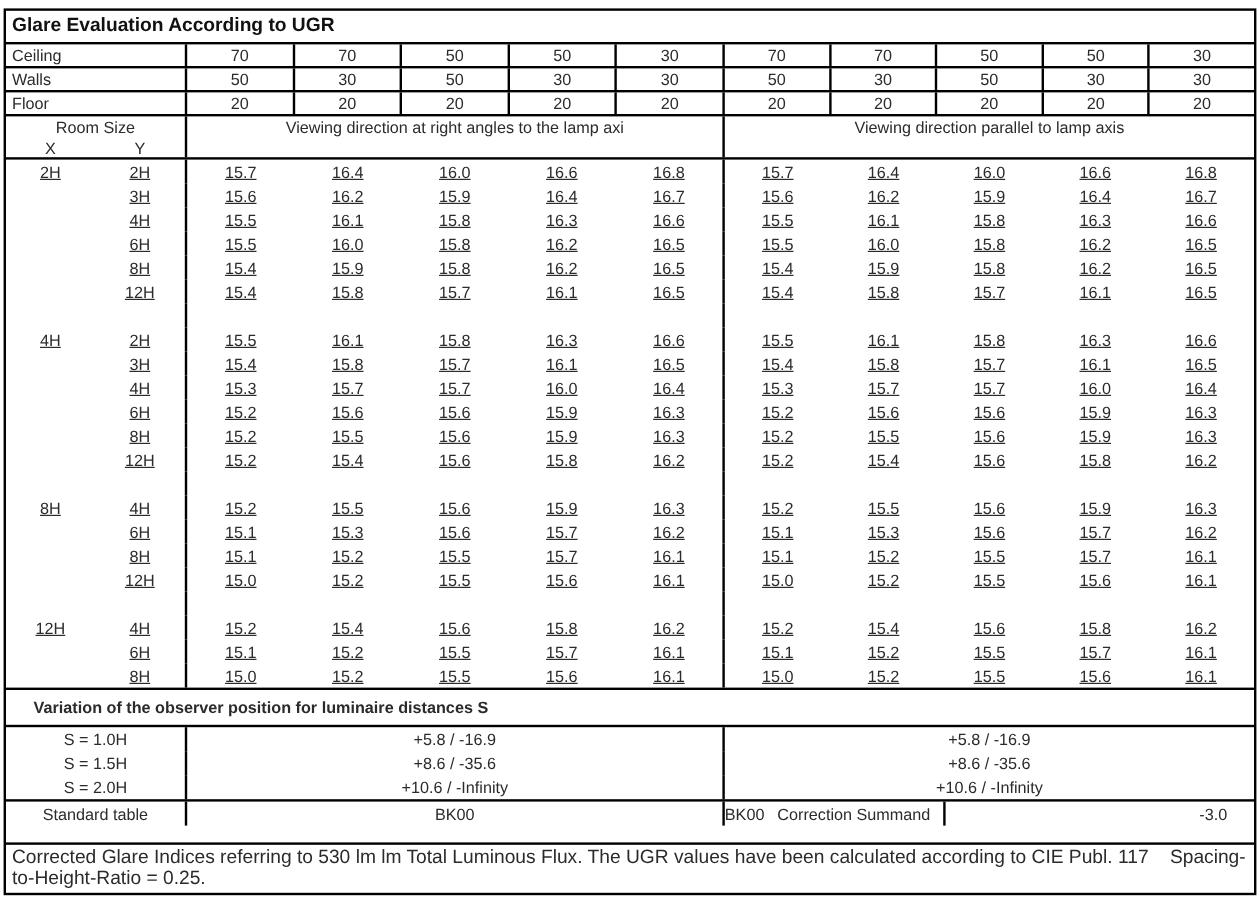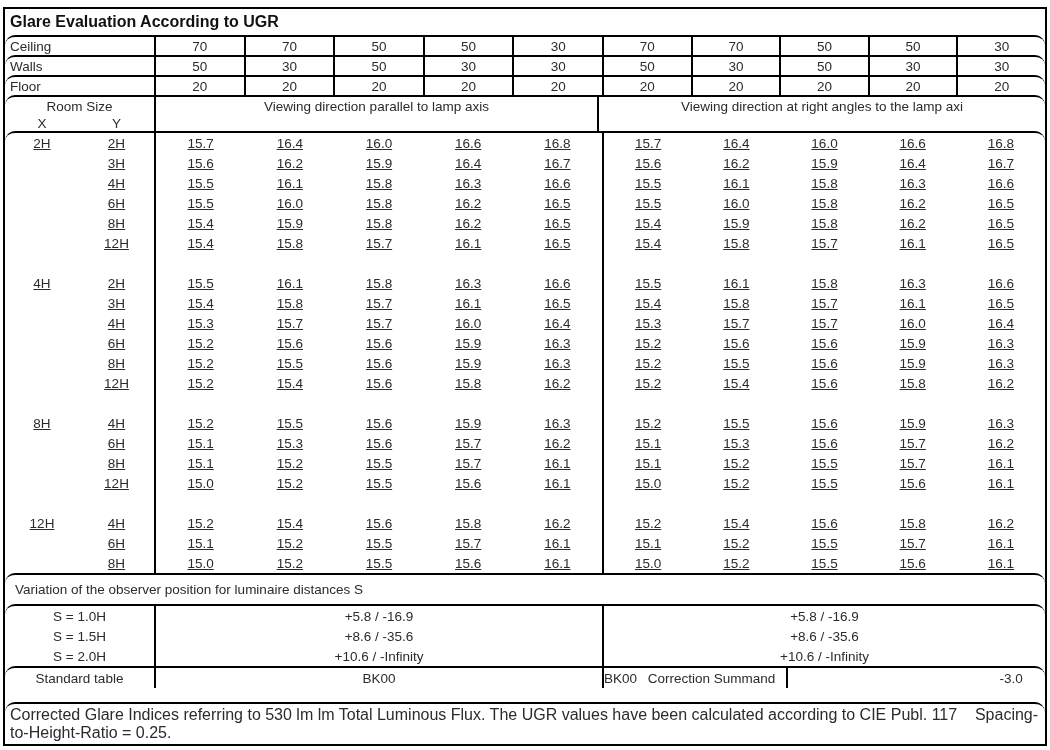--- a/index.html
+++ b/index.html
@@ -8,42 +8,42 @@
     position:relative; width:1050px; height:750px; background:#ffffff;
     font-family:"Liberation Sans","DejaVu Sans",sans-serif; color:#2b2b2b;
     overflow:hidden;
   }
   .tbl {
     position:absolute; left:3px; top:7px; width:1044px; height:739px;
     border:2px solid #000; display:flex; flex-direction:column;
   }
   .row { display:flex; }
   .h20 { height:20px; }
-  .bt { border-top:2px solid #000;border-radius:10px; }
+  .bt { border-top:2px solid #000; }
   .bl { border-left:2px solid #000; }
   .title-row {
     height:31px; display:flex; align-items:center; padding-left:5px;
     font-weight:bold; font-size:16px; color:#111;
   }
   .lab { width:149px; display:flex; align-items:center; padding-left:5px; font-size:13.5px; }
   .grp { display:flex; }
   .lgrp { width:448px; }
   .rgrp { flex:1; }
   .vcell { flex:1; display:flex; align-items:center; justify-content:center; font-size:13.5px; }
   .hdr-row { height:39px;text-align:center; }
   .hdr-label-col { width:149px; display:flex; flex-direction:column; }
   .room-size { height:19px; display:flex; align-items:center; justify-content:center; font-size:13.5px; }
   .xy-row { flex:1; display:flex; }
   .xcell { width:74px; display:flex; align-items:center; justify-content:center; font-size:13.5px; }
   .ycell { width:75px; display:flex; align-items:center; justify-content:center; font-size:13.5px; }
   .dir-cell { display:flex; justify-content:center; align-items:flex-start; padding-top:2px; font-size:13.5px; }
   .dir-left { width:448px; }
   .dir-right { flex:1; }
   .data-area { height:442px; display:flex; flex-direction:column;text-decoration:underline; }
-  .variation-row { height:36px; display:flex; align-items:center; padding-left:10px; font-size:13.5px; }
+  .variation-row { height:36px; display:flex; align-items:center; padding-left:23px; font-size:13.5px;font-weight:bold; }
   .s-section { height:62px; display:flex; flex-direction:column; }
   .std-section { height:42px; display:flex; flex-direction:row; }
   .flabel { width:149px; display:flex; align-items:center; justify-content:center; font-size:13.5px; }
   .fval-left { width:448px; display:flex; align-items:center; justify-content:center; font-size:13.5px; }
   .fval-right { flex:1; display:flex; align-items:center; justify-content:center; font-size:13.5px; }
   .footer-box { flex:1; padding:2px 5px; font-size:16px; white-space:pre-wrap; }
 </style>
 </head>
 <body>
 
@@ -107,22 +107,22 @@
       </div>
 
     <div class="row hdr-row bt">
       <div class="hdr-label-col">
         <div class="room-size">Room Size</div>
         <div class="xy-row">
           <div class="xcell">X</div>
           <div class="ycell">Y</div>
         </div>
       </div>
+      <div class="dir-cell dir-left bl">Viewing direction at right angles to the lamp axi</div>
       <div class="dir-cell dir-right bl">Viewing direction parallel to lamp axis</div>
-      <div class="dir-cell dir-left bl">Viewing direction at right angles to the lamp axi</div>
     </div>
 
     <div id="data-area" class="data-area bt">
         <div class="row h20">
           <div class="xcell">2H</div>
           <div class="ycell">2H</div>
           <div class="grp lgrp bl">
             <div class="vcell">15.7</div>
             <div class="vcell">16.4</div>
             <div class="vcell">16.0</div>

